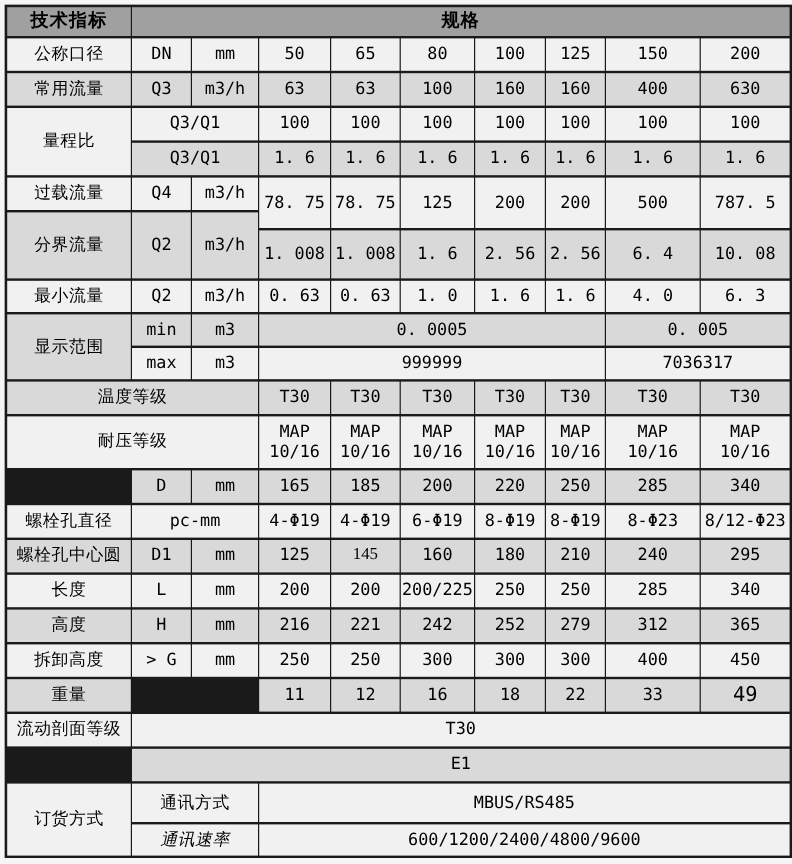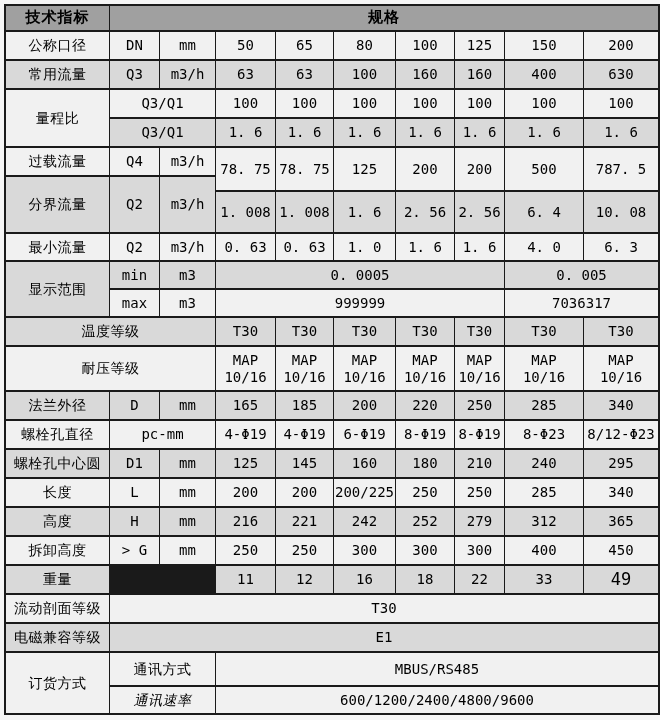--- a/index.html
+++ b/index.html
@@ -144,21 +144,20 @@
     <div class="cell lt" style="grid-area: 13 / 6 / span 1 / span 1;">MAP
 10/16</div>
     <div class="cell lt" style="grid-area: 13 / 7 / span 1 / span 1;">MAP
 10/16</div>
     <div class="cell lt" style="grid-area: 13 / 8 / span 1 / span 1;">MAP
 10/16</div>
     <div class="cell lt" style="grid-area: 13 / 9 / span 1 / span 1;">MAP
 10/16</div>
     <div class="cell lt" style="grid-area: 13 / 10 / span 1 / span 1;">MAP
 10/16</div>
-    <div class="cell gy cjk" style="grid-area: 14 / 1 / span 1 / span 1;">法兰外径</div>
     <div class="cell gy" style="grid-area: 14 / 2 / span 1 / span 1;">D</div>
     <div class="cell gy" style="grid-area: 14 / 3 / span 1 / span 1;">mm</div>
     <div class="cell gy" style="grid-area: 14 / 4 / span 1 / span 1;">165</div>
     <div class="cell gy" style="grid-area: 14 / 5 / span 1 / span 1;">185</div>
     <div class="cell gy" style="grid-area: 14 / 6 / span 1 / span 1;">200</div>
     <div class="cell gy" style="grid-area: 14 / 7 / span 1 / span 1;">220</div>
     <div class="cell gy" style="grid-area: 14 / 8 / span 1 / span 1;">250</div>
     <div class="cell gy" style="grid-area: 14 / 9 / span 1 / span 1;">285</div>
     <div class="cell gy" style="grid-area: 14 / 10 / span 1 / span 1;">340</div>
     <div class="cell lt cjk" style="grid-area: 15 / 1 / span 1 / span 1;">螺栓孔直径</div>
@@ -167,21 +166,21 @@
     <div class="cell lt" style="grid-area: 15 / 5 / span 1 / span 1;">4-Φ19</div>
     <div class="cell lt" style="grid-area: 15 / 6 / span 1 / span 1;">6-Φ19</div>
     <div class="cell lt" style="grid-area: 15 / 7 / span 1 / span 1;">8-Φ19</div>
     <div class="cell lt" style="grid-area: 15 / 8 / span 1 / span 1;">8-Φ19</div>
     <div class="cell lt" style="grid-area: 15 / 9 / span 1 / span 1;">8-Φ23</div>
     <div class="cell lt" style="grid-area: 15 / 10 / span 1 / span 1;">8/12-Φ23</div>
     <div class="cell gy cjk" style="grid-area: 16 / 1 / span 1 / span 1;">螺栓孔中心圆</div>
     <div class="cell gy" style="grid-area: 16 / 2 / span 1 / span 1;">D1</div>
     <div class="cell gy" style="grid-area: 16 / 3 / span 1 / span 1;">mm</div>
     <div class="cell gy" style="grid-area: 16 / 4 / span 1 / span 1;">125</div>
-    <div class="cell gy" style="grid-area: 16 / 5 / span 1 / span 1;">145</div>
+    <div class="cell gy" style="grid-area: 16 / 5 / span 1 / span 1; font-family: Liberation Serif, serif;">145</div>
     <div class="cell gy" style="grid-area: 16 / 6 / span 1 / span 1;">160</div>
     <div class="cell gy" style="grid-area: 16 / 7 / span 1 / span 1;">180</div>
     <div class="cell gy" style="grid-area: 16 / 8 / span 1 / span 1;">210</div>
     <div class="cell gy" style="grid-area: 16 / 9 / span 1 / span 1;">240</div>
     <div class="cell gy" style="grid-area: 16 / 10 / span 1 / span 1;">295</div>
     <div class="cell lt cjk" style="grid-area: 17 / 1 / span 1 / span 1;">长度</div>
     <div class="cell lt" style="grid-area: 17 / 2 / span 1 / span 1;">L</div>
     <div class="cell lt" style="grid-area: 17 / 3 / span 1 / span 1;">mm</div>
     <div class="cell lt" style="grid-area: 17 / 4 / span 1 / span 1;">200</div>
     <div class="cell lt" style="grid-area: 17 / 5 / span 1 / span 1;">200</div>
@@ -213,20 +212,19 @@
     <div class="cell gy cjk" style="grid-area: 20 / 1 / span 1 / span 1;">重量</div>
     <div class="cell gy" style="grid-area: 20 / 4 / span 1 / span 1;">11</div>
     <div class="cell gy" style="grid-area: 20 / 5 / span 1 / span 1;">12</div>
     <div class="cell gy" style="grid-area: 20 / 6 / span 1 / span 1;">16</div>
     <div class="cell gy" style="grid-area: 20 / 7 / span 1 / span 1;">18</div>
     <div class="cell gy" style="grid-area: 20 / 8 / span 1 / span 1;">22</div>
     <div class="cell gy" style="grid-area: 20 / 9 / span 1 / span 1;">33</div>
     <div class="cell gy big" style="grid-area: 20 / 10 / span 1 / span 1;">49</div>
     <div class="cell lt cjk" style="grid-area: 21 / 1 / span 1 / span 1;">流动剖面等级</div>
     <div class="cell lt" style="grid-area: 21 / 2 / span 1 / span 9;">T30</div>
-    <div class="cell gy cjk" style="grid-area: 22 / 1 / span 1 / span 1;">电磁兼容等级</div>
     <div class="cell gy" style="grid-area: 22 / 2 / span 1 / span 9;">E1</div>
     <div class="cell lt cjk" style="grid-area: 23 / 1 / span 2 / span 1;">订货方式</div>
     <div class="cell lt cjk" style="grid-area: 23 / 2 / span 1 / span 2;">通讯方式</div>
     <div class="cell lt" style="grid-area: 23 / 4 / span 1 / span 7;">MBUS/RS485</div>
     <div class="cell lt cjk" style="grid-area: 24 / 2 / span 1 / span 2; font-style: italic;">通讯速率</div>
     <div class="cell lt" style="grid-area: 24 / 4 / span 1 / span 7;">600/1200/2400/4800/9600</div>
   </div>
 
 </body></html>

